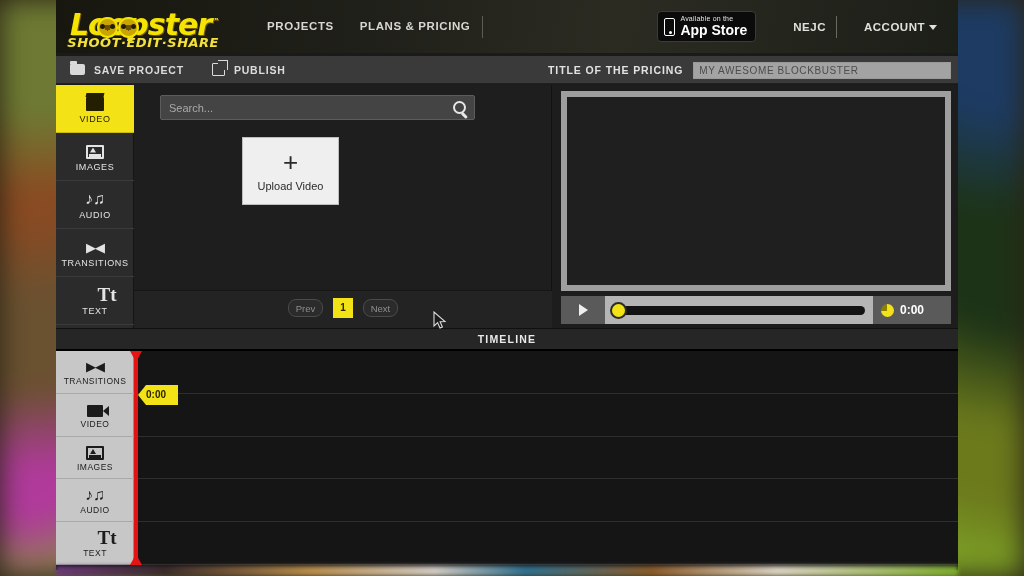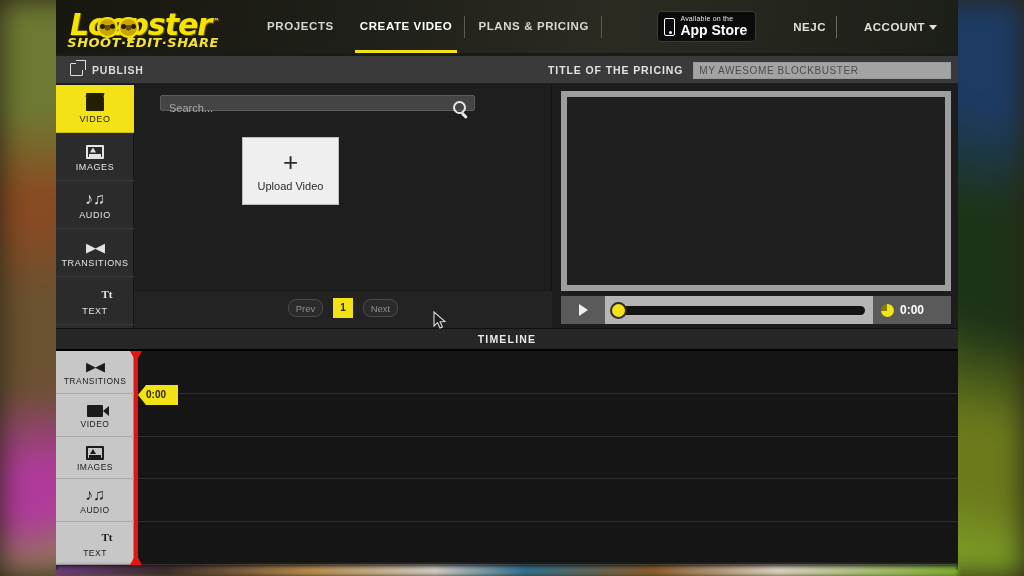--- a/index.html
+++ b/index.html
@@ -215,35 +215,35 @@
   .ic-image { width: 18px; height: 14px; border: 2px solid currentColor; border-radius: 1px; position: relative; }
   .ic-image::before {
     content: ""; position: absolute; left: 1px; bottom: 0px; width: 12px; height: 3px; background: currentColor;
   }
   .ic-image::after {
     content: ""; position: absolute; left: 2px; top: 1px; width: 6px; height: 5px;
     background: currentColor; clip-path: polygon(0 100%, 50% 0, 100% 100%);
   }
   .ic-note { font-size: 16px; line-height: 16px; }
   .ic-trans { font-size: 13px; line-height: 14px; letter-spacing: -1px; }
-  .ic-text { font-family: "Liberation Serif", serif; font-size: 11px; line-height: 17px; font-weight: bold; margin-left: 24px; }
+  .ic-text { font-family: "Liberation Serif", serif; font-size: 19px; line-height: 17px; font-weight: bold; margin-left: 24px; }
   .ic-vidcam { width: 16px; height: 12px; background: currentColor; border-radius: 1px; position: relative; }
   .ic-vidcam::after {
     content: ""; position: absolute; right: -6px; top: 1px;
     border-top: 5px solid transparent; border-bottom: 5px solid transparent;
     border-right: 6px solid currentColor;
   }
 
   
   #browser {
     position: absolute; left: 78px; top: 0; width: 418px; height: 243px;
     background: #1e1e1e; border-right: 1px solid #121212;
   }
   #search-wrap {
-    position: absolute; left: 26px; top: 10px; width: 315px; height: 16px;
+    position: absolute; left: 26px; top: 10px; width: 315px; height: 25px;
     background: #444444; border: 1px solid #5c5c5c; border-radius: 2px;
   }
   #search-input {
     position: absolute; left: 8px; top: 0; width: 270px; height: 23px;
     background: transparent; border: 0; outline: none;
     color: #cfcfcf; font-size: 11px;
     font-family: "Liberation Sans", sans-serif;
   }
   #search-input::placeholder { color: #a9a9a9; }
   #search-icon {
@@ -405,40 +405,43 @@
       <div class="logo-text">
         <span>Loopster</span><span class="logo-tm">™</span>
       </div>
       <div class="reel" id="reel1"></div>
       <div class="reel" id="reel2"></div>
       <div class="logo-sub">SHOOT·EDIT·SHARE</div>
     </div>
 
     <div id="mainnav">
       <div class="navitem">PROJECTS</div>
-      <div class="navitem active sep">CREATE VIDEO</div>
       <div class="navitem sep">PLANS &amp; PRICING</div>
     </div>
 
     <div id="header-right">
       <div id="appstore">
         <div class="phone"></div>
         <div>
           <div class="as-small">Available on the</div>
           <div class="as-big">App Store</div>
         </div>
       </div>
       <div class="hdr-link sep">NEJC</div>
       <div class="hdr-link">
         <span>ACCOUNT</span><span class="caret-down"></span>
       </div>
     </div>
   </div>
 
   <div id="toolbar">
+    <div class="tb-btn">
+      <span class="folder-icon"></span>
+      <span>SAVE PROJECT</span>
+    </div>
     <div class="tb-btn">
       <span class="publish-icon"></span>
       <span>PUBLISH</span>
     </div>
     <div id="title-zone">
       <div id="title-label">TITLE OF THE PRICING</div>
       <input id="title-input" type="text" value="MY AWESOME BLOCKBUSTER" style="">
     </div>
   </div>
 

